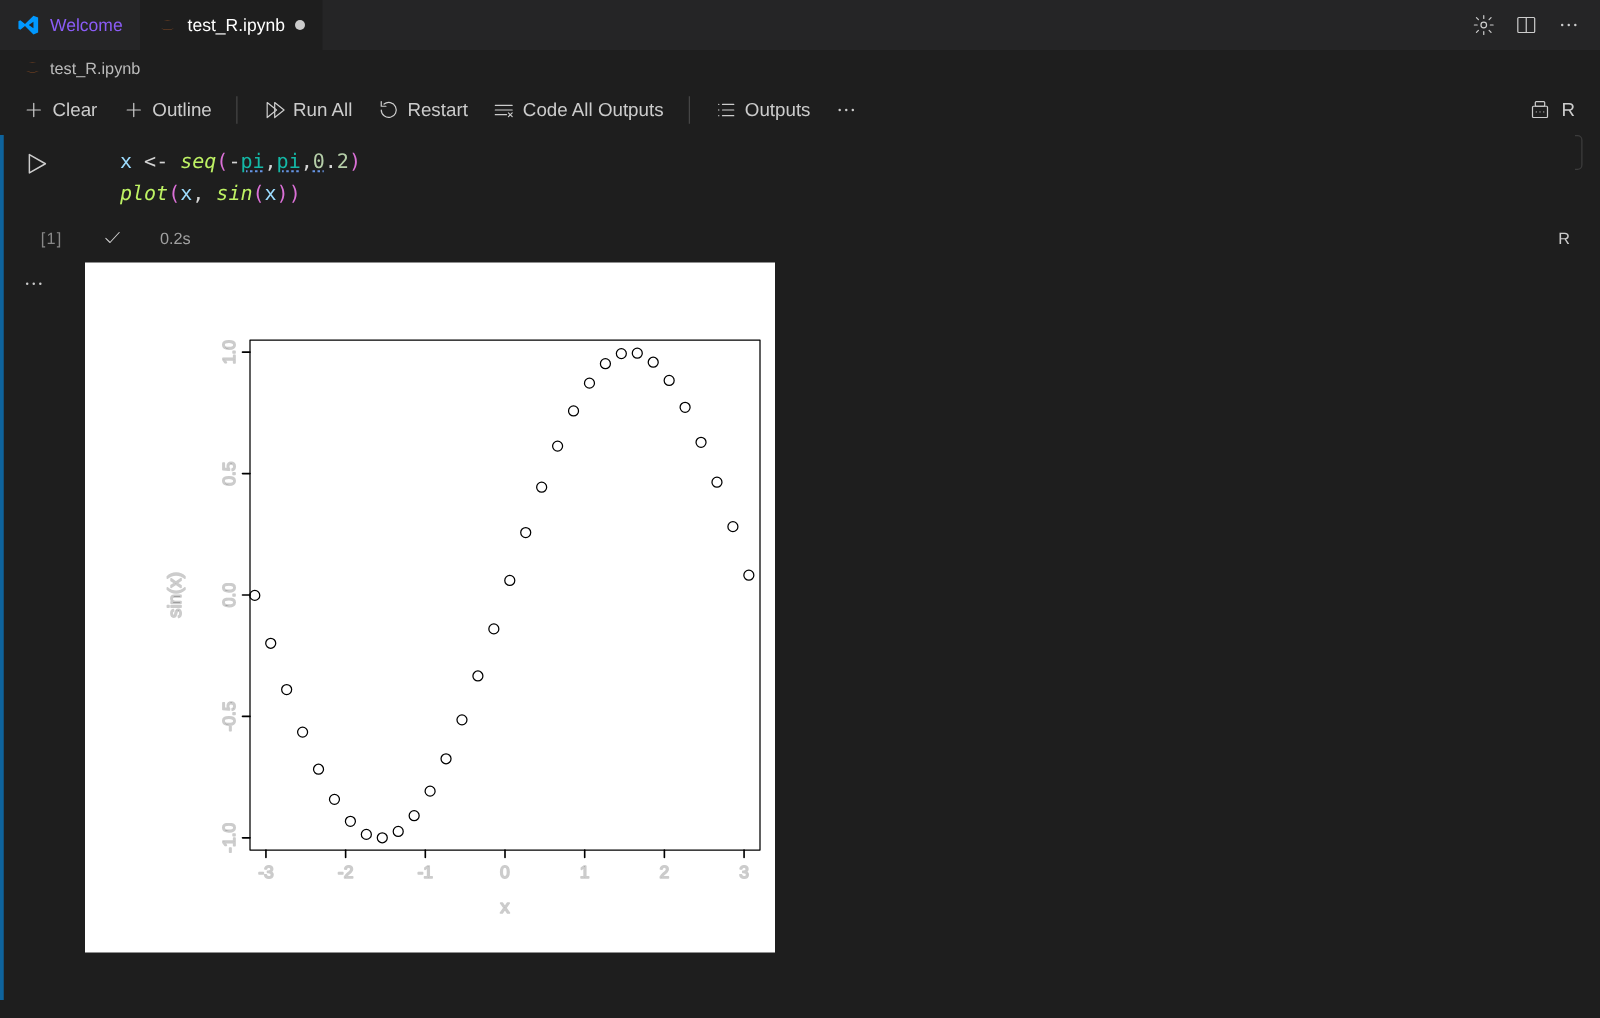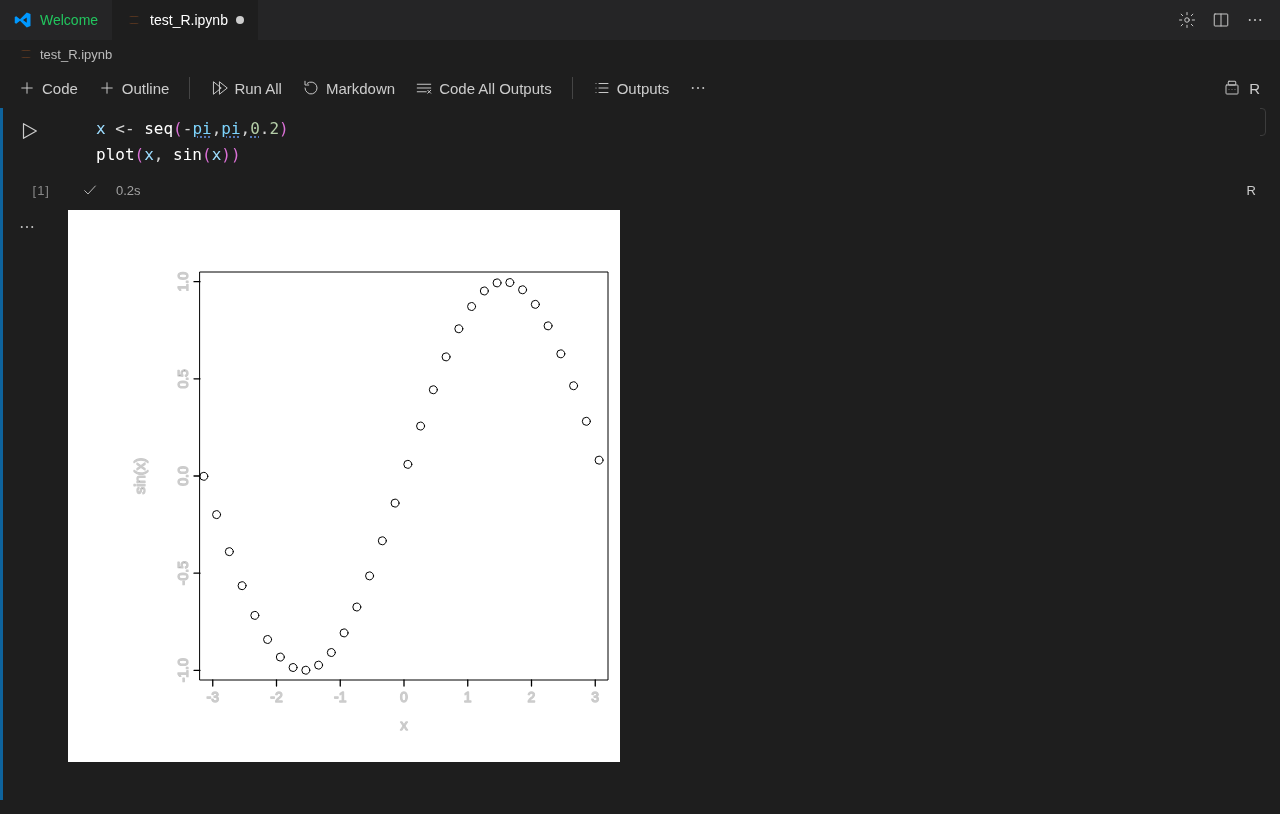--- a/index.html
+++ b/index.html
@@ -1,19 +1,19 @@
 <!DOCTYPE html>
 <html><head>
   <meta charset="utf-8">
   <style>
     * { margin:0; padding:0; box-sizing:border-box; }
     html,body { width:1280px; height:814px; background:#1e1e1e; font-family:"Segoe UI",Arial,sans-serif; color:#cccccc; overflow:hidden; }
     
     .tabbar { display:flex; height:40px; background:#252526; align-items:center; }
-    .tab { display:flex; align-items:center; gap:8px; padding:0 14px; height:100%; font-size:14px; color:#22c55e; cursor:pointer; }
+    .tab { display:flex; align-items:center; gap:8px; padding:0 14px; height:100%; font-size:14px; color:#8b5cf6; cursor:pointer; }
     .tab.active { background:#1e1e1e; color:#ffffff; }
     .tab .vs-logo svg { display:block; }
     .tab .jup-icon { width:16px; height:16px; display:flex; align-items:center; justify-content:center; }
     .tab .dot { width:8px; height:8px; border-radius:50%; background:#cccccc; }
     .tabbar-right { margin-left:auto; display:flex; gap:16px; padding-right:16px; color:#cccccc; }
     .tabbar-right .ic { width:18px; height:18px; display:flex; align-items:center; justify-content:center; cursor:pointer; }
     
     .breadcrumb { display:flex; align-items:center; gap:6px; height:28px; padding:0 18px; font-size:13px; color:#bbbbbb; }
     .breadcrumb .jup-icon { width:16px; height:16px; display:flex; align-items:center; justify-content:center;}
     
@@ -27,30 +27,30 @@
     .focusbar { position:absolute; left:0; top:0; width:3px; background:#0e639c; }
     
     .cell-actions { position:absolute; right:14px; top:0; display:flex; gap:10px; padding:4px 8px; border:1px solid #3c3c3c; border-radius:4px; background:#1e1e1e;}
     .cell-actions .ic { width:18px; height:18px; display:flex; align-items:center; justify-content:center; cursor:pointer; color:#cccccc; }
     
     .codecell { margin-left:56px; margin-right:20px; background:#1e1e1e; position:relative; }
     .codecell .run { position:absolute; left:-38px; top:12px; width:22px; height:22px; cursor:pointer; }
     .codecell .code { font-family:Consolas,Menlo,monospace; font-size:16px; line-height:26px; padding:8px 24px 8px 40px; white-space:pre; }
     .tok-ident { color:#9cdcfe; }
     .tok-op    { color:#d4d4d4; }
-    .tok-func  { color:#ffffff; }
+    .tok-func  { color:#bef264;font-style:italic; }
     .tok-paren { color:#da70d6; }
-    .tok-const { color:#7dd3fc; }
+    .tok-const { color:#14b8a6; }
     .tok-num   { color:#b5cea8; }
     .underlined { text-decoration-line:underline; text-decoration-style:dotted; text-decoration-color:#6796e6; text-underline-offset:3px; }
     
     .statusrow { display:flex; align-items:center; margin-left:18px; margin-top:2px; height:24px; font-size:13px; color:#a0a0a0; gap:10px;}
     .statusrow .idx { width:32px; text-align:right; letter-spacing:1px; color:#888888; }
     .statusrow .check { color:#2ea043; display:flex; margin-left:22px;}
-    .statusrow .time { margin-left:8px; }
+    .statusrow .time { margin-left:20px; }
     .statusrow .lang { margin-left:auto; margin-right:24px; color:#cccccc; }
     
     .outmore { position:absolute; left:18px; margin-top:16px; color:#cccccc; cursor:pointer; }
     
     .plotbox { margin:8px 0 0 68px; width:552px; height:552px; background:#ffffff; position:relative; }
     .plot-svg { width:100%; height:100%; display:block; }
     .axis-label { font-family:Arial; font-size:15px; fill:#000000; }
     .tick-label { font-family:Arial; font-size:14px; fill:#000000; }
     
     svg { stroke:#cccccc; fill:none; stroke-width:1.3; stroke-linecap:round; stroke-linejoin:round; }
@@ -111,21 +111,21 @@
 </div>
 
 <div class="nbtoolbar">
   <div class="btn">
     <span class="ic">
         <svg viewBox="0 0 24 24" width="18" height="18">
           <line x1="12" y1="5" x2="12" y2="19"></line>
           <line x1="5" y1="12" x2="19" y2="12"></line>
         </svg>
       </span>
-    <span>Code</span>
+    <span>Clear</span>
   </div>
   <div class="btn">
     <span class="ic">
         <svg viewBox="0 0 24 24" width="18" height="18">
           <line x1="12" y1="5" x2="12" y2="19"></line>
           <line x1="5" y1="12" x2="19" y2="12"></line>
         </svg>
       </span>
     <span>Outline</span>
   </div>
@@ -139,21 +139,21 @@
       </span>
     <span>Run All</span>
   </div>
   <div class="btn">
     <span class="ic">
         <svg viewBox="0 0 24 24" width="18" height="18">
           <path d="M4 12a8 8 0 1 0 3-6.3"></path>
           <polyline points="4,3 4,8 9,8"></polyline>
         </svg>
       </span>
-    <span>Markdown</span>
+    <span>Restart</span>
   </div>
   <div class="btn">
     <span class="ic">
         <svg viewBox="0 0 24 24" width="18" height="18">
           <line x1="3" y1="7" x2="21" y2="7"></line>
           <line x1="3" y1="12" x2="21" y2="12"></line>
           <line x1="3" y1="17" x2="15" y2="17"></line>
           <line x1="17" y1="15" x2="21" y2="19"></line>
           <line x1="21" y1="15" x2="17" y2="19"></line>
         </svg>

